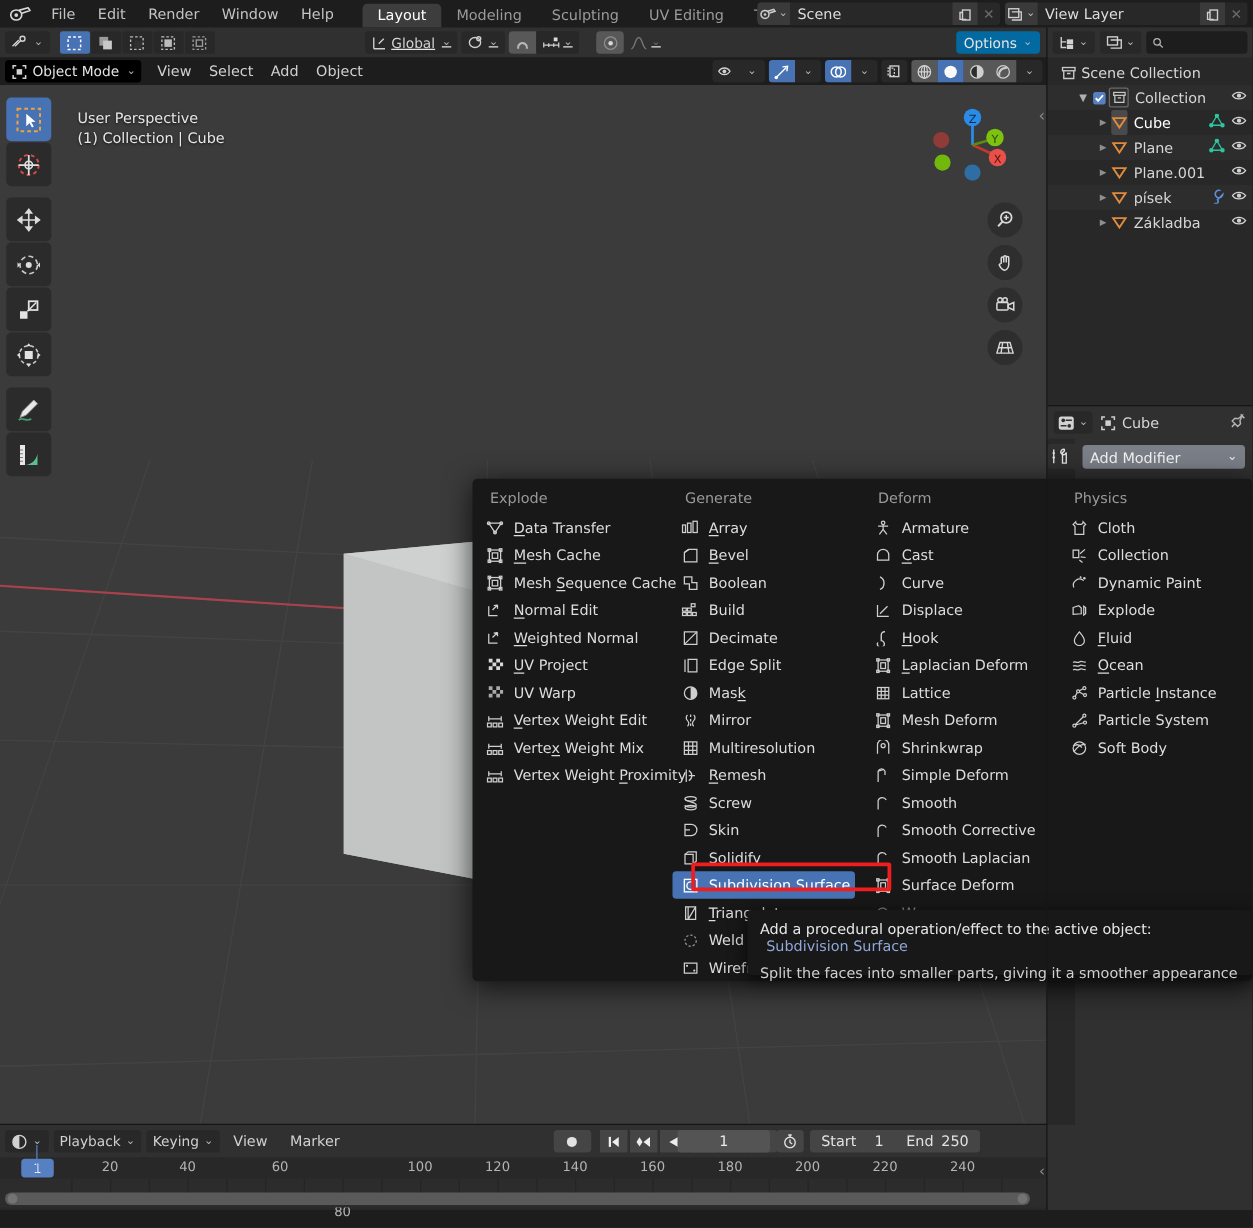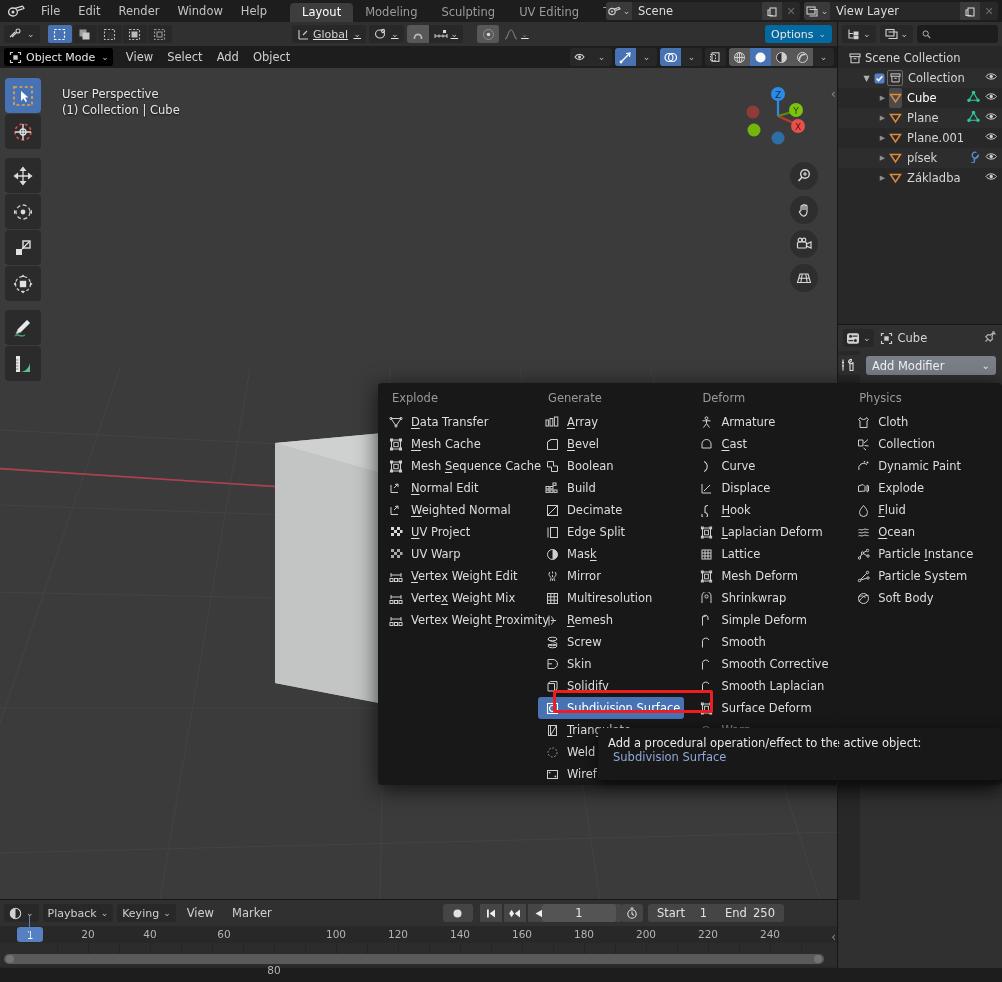--- a/index.html
+++ b/index.html
@@ -1437,20 +1437,21 @@
     </div>
   </div>
 
   <div class="redbox"></div>
 
   <div class="tooltip">
     <div class="tt-line1">
       <span>Add a procedural operation/effect to the active object:</span>
       <span class="tt-accent" style="margin-left:5px;">Subdivision Surface</span>
     </div>
+    <div class="tt-line2">Split the faces into smaller parts, giving it a smoother appearance</div>
   </div>
 
   <div class="timeline">
     <div class="tl-header">
       <div class="tl-chip">
         <svg width="13" height="13" viewBox="0 0 13 13">
             <circle cx="6.5" cy="6.5" r="5.2" fill="none" stroke="#d2d2d2" stroke-width="1.1"></circle>
             <path d="M6.5 1.3 A5.2 5.2 0 0 0 6.5 11.7 Z" fill="#d2d2d2"></path>
           </svg>
         <span style="font-size:9px;color:#bdbdbd;">⌄</span>

